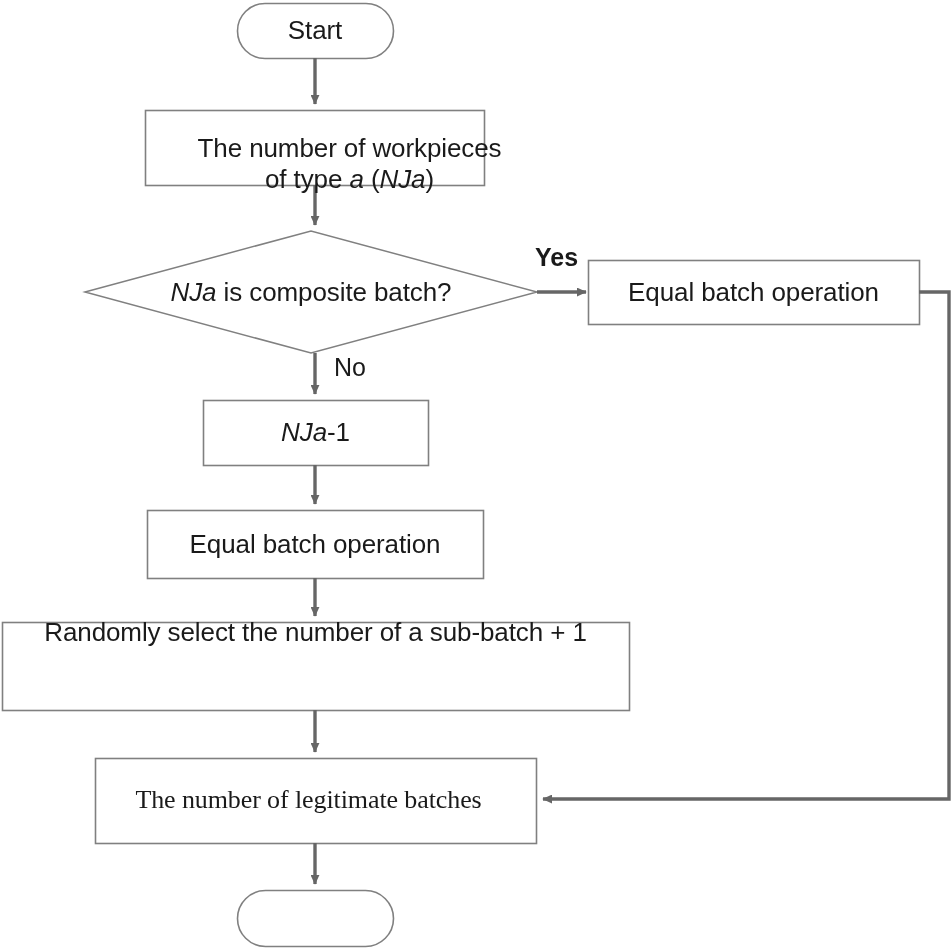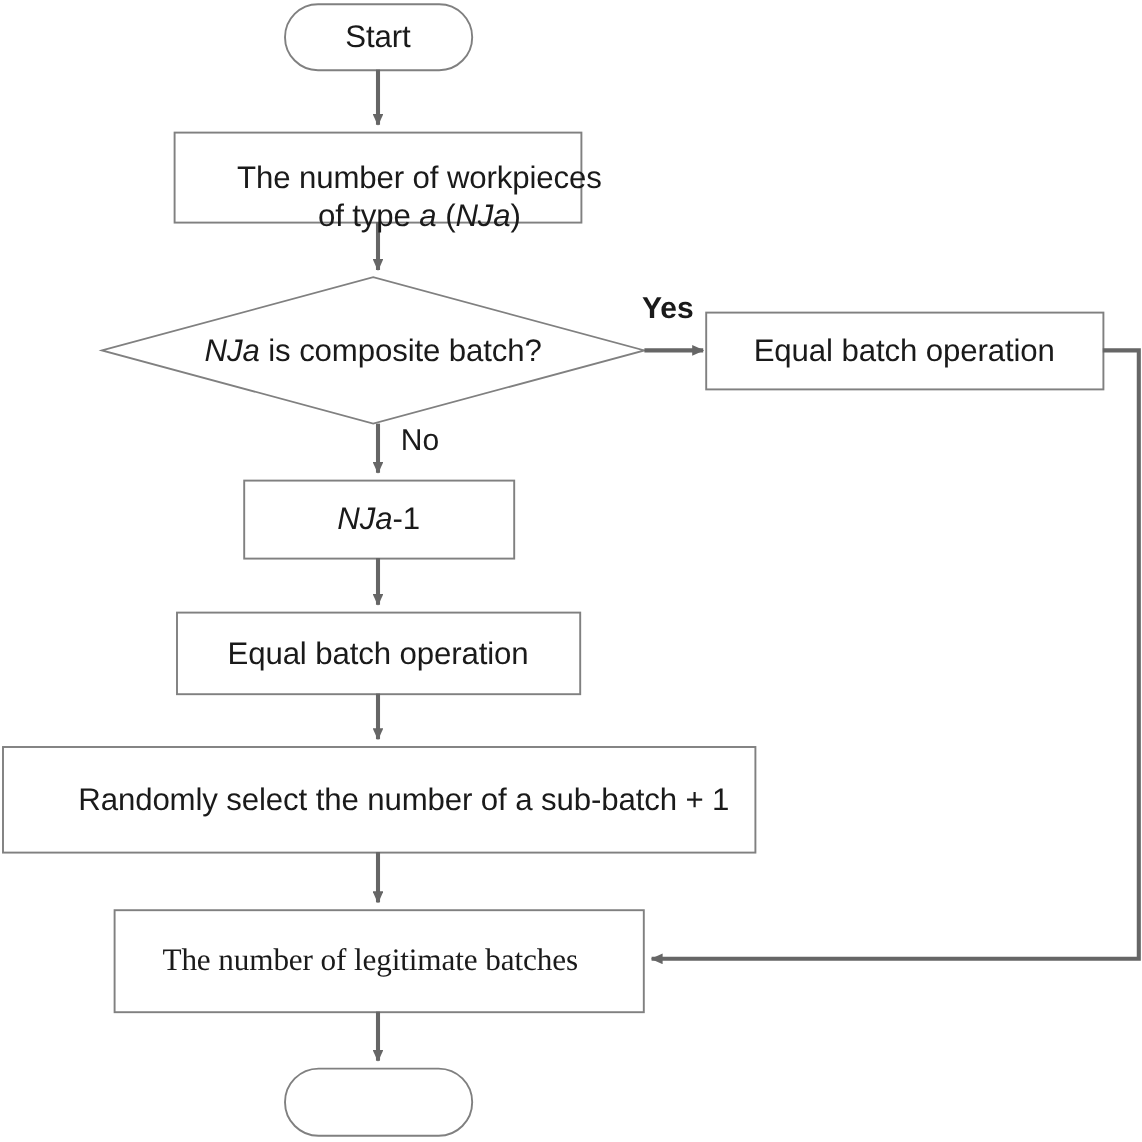--- a/index.html
+++ b/index.html
@@ -110,21 +110,21 @@
   </div>
 
   <div class="node-text" style="left:203px; top:400px; width:225px; height:65px;">
     <span><span class="it">NJa</span><span>-1</span></span>
   </div>
 
   <div class="node-text" style="left:147px; top:510px; width:336px; height:68px;">
     <span>Equal batch operation</span>
   </div>
 
-  <div class="node-text" style="left:2px; top:622px; width:627px; height:88px;margin-left:21px;">
+  <div class="node-text" style="left:2px; top:588px; width:627px; height:88px;">
     <span>Randomly select the number of a sub-batch + 1</span>
   </div>
 
   <div class="node-text" style="left:88px; top:758px; width:441px; height:85px;font-family:Liberation Serif, serif;">
     <span><span>The number of legitimate batches</span><br></span>
   </div>
 
 
   <div class="edge-label" style="left:535px; top:245px;font-weight:bold;">Yes</div>
 

